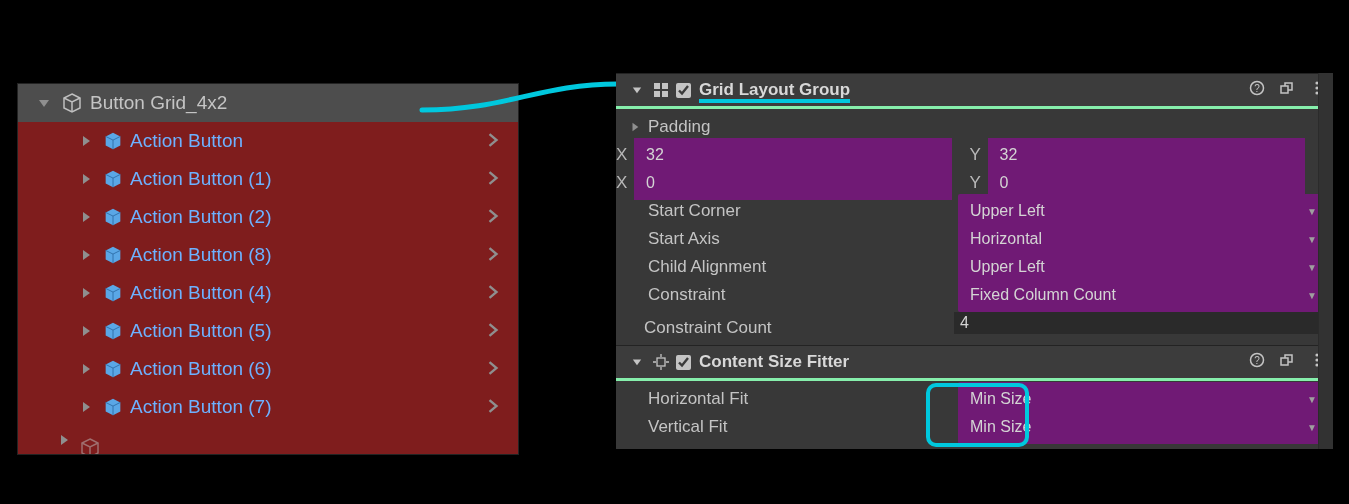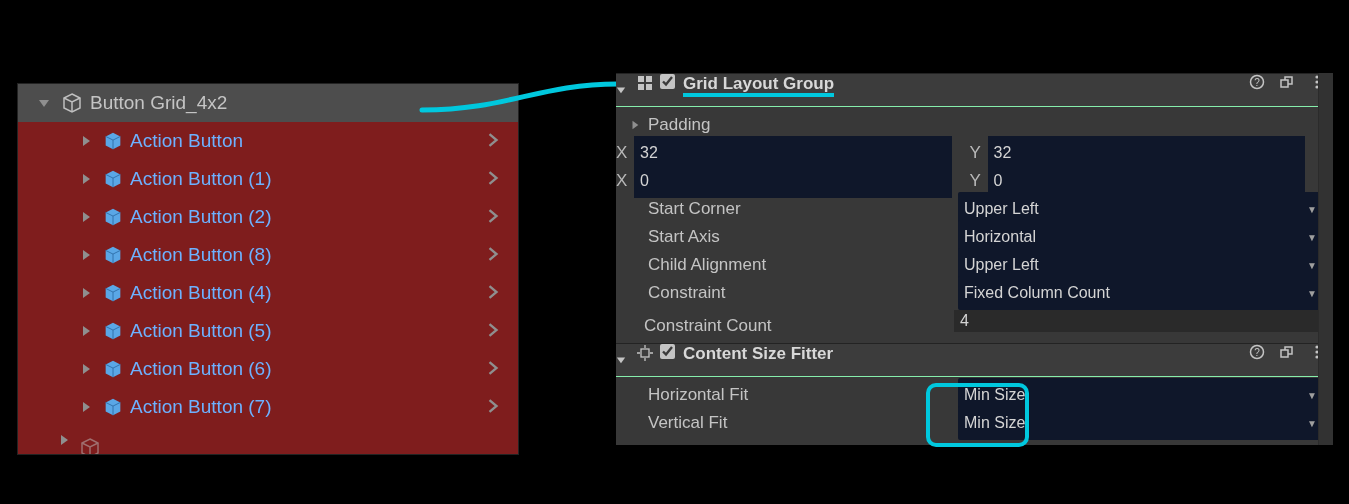--- a/index.html
+++ b/index.html
@@ -75,25 +75,26 @@
     position: absolute;
     left: 616px;
     top: 73px;
     width: 717px;
     background: #383838;
     font-size: 17px;
     color: #c4c4c4;
   }
   .comp-header {
     display: flex;
+    align-items: center;
     background: #3c3c3c;
     border-top: 1px solid #232323;
-    border-bottom: 1px solid #86efac;
+    border-bottom: 3px solid #86efac;
     height: 32px;
-    padding: 0 8px 0 0;
+    padding: 0 8px 0 16px;
   }
   .comp-header .foldout {
     width: 14px; display:inline-flex; align-items:center; color:#c4c4c4;
   }
   .comp-header .comp-icon {
     margin: 0 4px 0 6px;
     display: inline-flex;
   }
   .comp-header input[type="checkbox"] {
     width: 15px; height: 15px; margin: 0 8px 0 2px;
@@ -127,26 +128,26 @@
   }
   .prop-label .fold-inline {
     width: 14px; margin-left: -18px; margin-right: 4px;
     display:inline-flex; color:#8f8f8f;
   }
   .prop-value { flex: 1; display: flex; gap: 0; align-items: center; }
 
   .xy-field { display:flex; align-items:center; flex:1; }
   .xy-field .axis-lbl { color:#b8b8b8; width:18px; }
   .num-input, .dropdown {
-    background: #0f172a;
+    background: #701a75;
     color: #d4d4d4;
     border: none;
     height: 34px;
     font-size: 16px;
-    padding: 0 6px;
+    padding: 0 12px;
     box-sizing: border-box;
   }
   .num-input { flex:1; margin-right: 18px; }
   .dropdown {
     flex:1;
     display:flex;
     align-items:center;
     justify-content:space-between;
     padding-right: 6px;
     border-radius: 2px;

